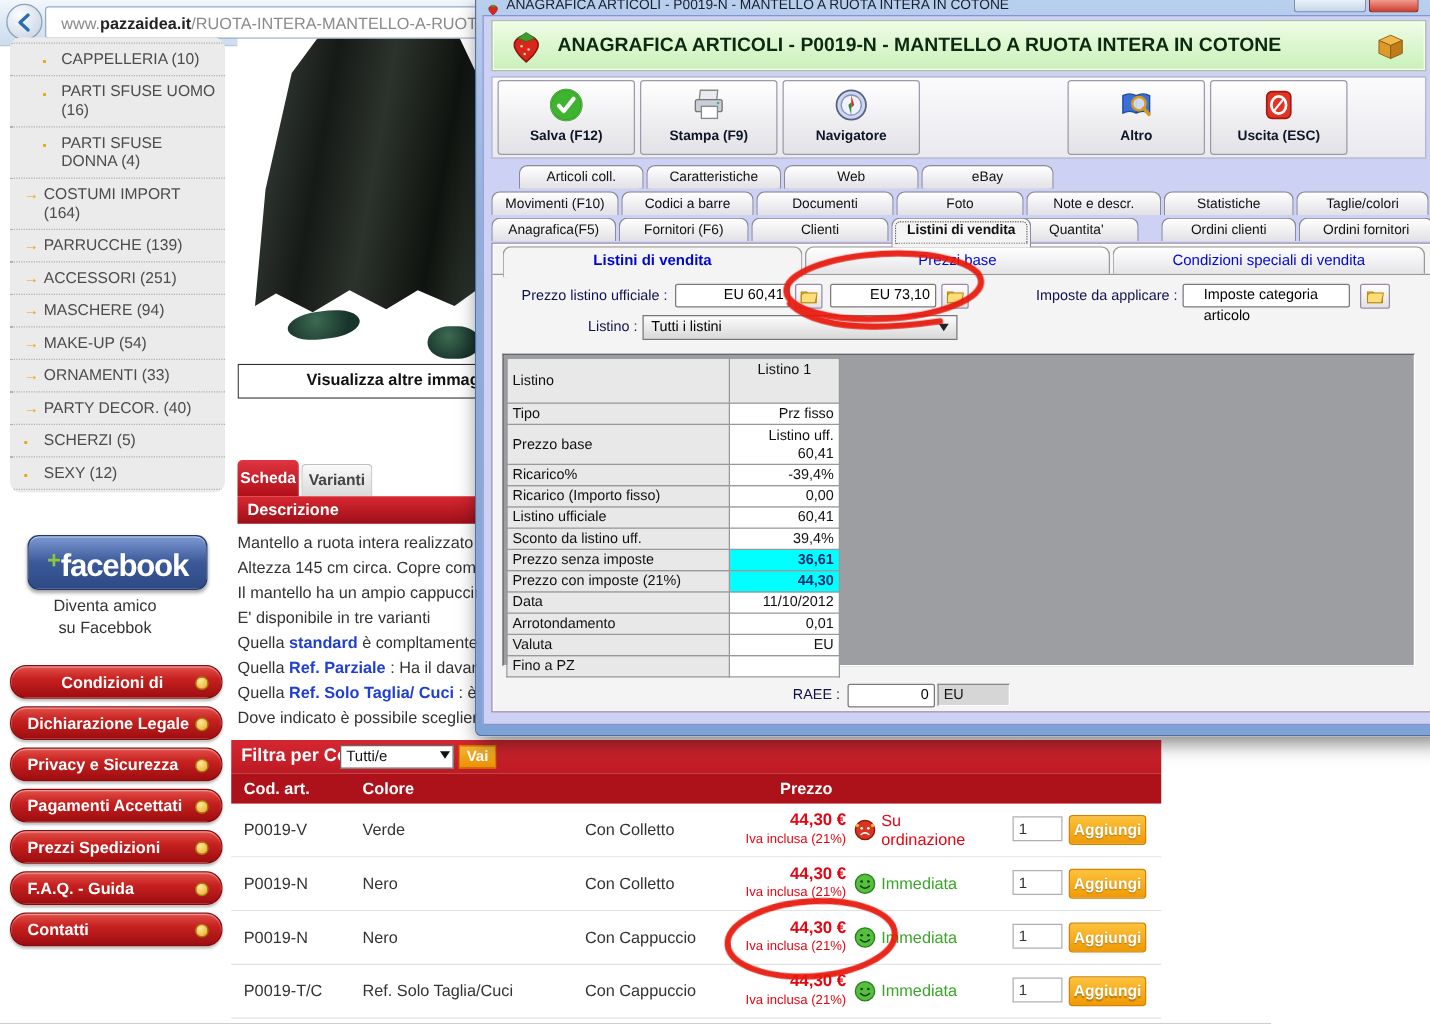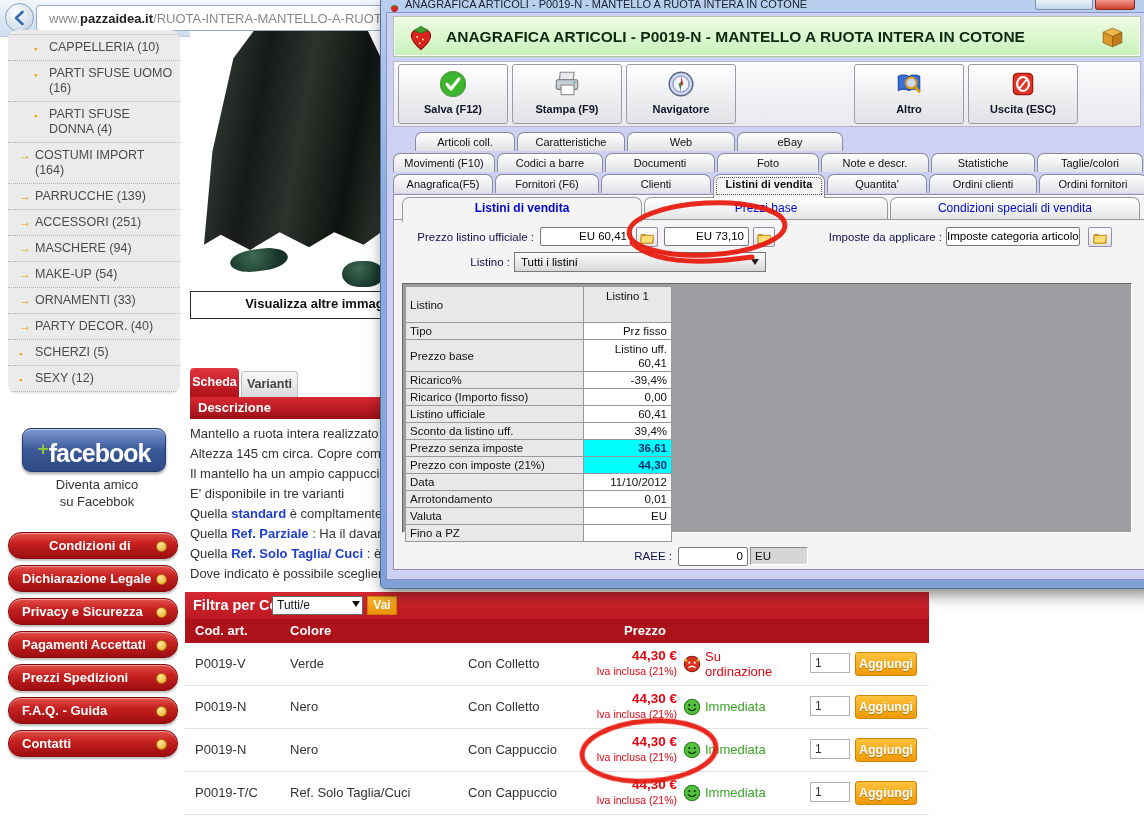--- a/index.html
+++ b/index.html
@@ -28,21 +28,21 @@
   .cat .bullet{position:absolute;left:11px;top:6px;color:#eda202;font-size:12px;line-height:12px;}
   .cat.indent .bullet{left:26px;font-size:9px;top:8px;}
   .cat .bullet.square{font-size:9px;top:8px;}
 
   
   .fblogo{left:22px;top:428px;width:142px;height:42px;border-radius:9px;
           background:linear-gradient(#7d9ad4,#3b5998 50%,#2d4a85);border:1px solid #24386b;
           box-shadow:0 2px 3px rgba(0,0,0,.35), inset 0 1px 0 rgba(255,255,255,.5);
           color:#fff;font-weight:bold;font-size:25px;text-align:center;line-height:40px;letter-spacing:-1px;}
   .fblogo .plus{color:#8cc63f;font-size:19px;vertical-align:7px;margin-right:1px;}
-  .fbcap{left:14px;top:476px;width:166px;text-align:center;font-size:13px;color:#333;line-height:17px;}
+  .fbcap{left:1px;top:476px;width:166px;text-align:center;font-size:13px;color:#333;line-height:17px;}
 
   
   .navbtn{left:8px;width:170px;height:27px;border-radius:13px;box-sizing:border-box;
           background:linear-gradient(#e25048 0%,#c72120 40%,#9e0d10 100%);
           border:1px solid #870a0c;color:#fff;font-weight:bold;font-size:13px;line-height:25px;
           padding-left:13px;box-shadow:inset 0 1px 1px rgba(255,255,255,.45),0 2px 2px rgba(0,0,0,.25);}
   .navbtn .dot{position:absolute;right:10px;top:8px;width:11px;height:11px;border-radius:50%;
           background:radial-gradient(circle at 35% 30%,#ffe79a,#e7a71b);border:1px solid #a3790f;box-sizing:border-box;}
 
   
@@ -123,21 +123,21 @@
          border:1px solid #98a;box-shadow:inset 1px 1px 0 #fff;box-sizing:border-box;}
   .subtab{position:absolute;top:2px;height:22px;background:linear-gradient(#ffffff,#e5e5e8);border:1px solid #999;
           border-bottom:none;border-radius:7px 7px 0 0;box-sizing:border-box;color:#0008cc;font-size:12px;
           text-align:center;line-height:20px;}
   .subtab.active{background:#f4f4f4;font-weight:bold;height:25px;z-index:3;}
   .subtab-line{position:absolute;left:0;top:24px;width:100%;border-top:1px solid #999;}
   .flabel2{position:absolute;font-size:11.5px;color:#10104a;}
   .finput{position:absolute;height:19px;background:#fff;border:1px solid #7a7a7a;border-radius:2px;
           box-sizing:border-box;font-size:11.5px;color:#000;line-height:17px;}
   .finput.r{text-align:right;padding-right:4px;}
-  .finput.l{padding-left:0;}
+  .finput.l{padding-left:16px;}
   .folderbtn{position:absolute;width:22px;height:20px;background:linear-gradient(#fefefe,#e2e2e2);
           border:1px solid #98a;border-radius:2px;box-sizing:border-box;text-align:center;padding-top:2px;}
   .dropsel{position:absolute;height:20px;background:linear-gradient(#fcfcfc,#d8d8d8);border:1px solid #777;
           box-sizing:border-box;font-size:11.5px;color:#000;padding-left:6px;line-height:18px;}
   .dropsel .sarr{position:absolute;right:6px;top:6px;width:0;height:0;border:4px solid transparent;border-top:6px solid #222;}
   .graybox{position:absolute;left:8px;top:88px;width:730px;height:250px;background:#9c9ea2;
           border-top:1px solid #666;border-left:1px solid #666;border-right:1px solid #fff;border-bottom:1px solid #fff;box-sizing:border-box;}
   table.ptable{border-collapse:collapse;position:absolute;left:2px;top:2px;}
   .ptable td,.ptable th{border:1px solid #96999d;font-size:11.5px;font-weight:normal;padding:0 4px;box-sizing:border-box;}
   .ptable .lc{background:#e8e8e8;width:178px;text-align:left;color:#111;}
@@ -401,21 +401,21 @@
           <div class="xtab" style="left: 330px; width: 102px; top: 1px;">Foto</div>
           <div class="xtab" style="left: 434px; width: 108px; top: 1px;">Note e descr.</div>
           <div class="xtab" style="left: 544px; width: 104px; top: 1px;">Statistiche</div>
           <div class="xtab" style="left: 650px; width: 106px; top: 1px;">Taglie/colori</div>
         </div>
       <div class="tabrow" style="top:160px;" id="tabrow2">
           <div class="xtab" style="left: 6px; width: 100px; top: 1px;">Anagrafica(F5)</div>
           <div class="xtab" style="left: 108px; width: 104px; top: 1px;">Fornitori (F6)</div>
           <div class="xtab" style="left: 214px; width: 110px; top: 1px;">Clienti</div>
           <div class="xtab active" style="left: 326px; width: 112px; top: 1px;">Listini di vendita</div>
-          <div class="xtab" style="left: 440px; width: 100px; top: 1px;">Quantita'</div>
+          <div class="xtab" style="left: 424px; width: 100px; top: 1px;">Quantita'</div>
           <div class="xtab" style="left: 542px; width: 108px; top: 1px;">Ordini clienti</div>
           <div class="xtab" style="left: 652px; width: 108px; top: 1px;">Ordini fornitori</div>
         </div>
 
       <div class="panel">
         <div class="subtab-line"></div>
         <div id="subtabs">
             <div class="subtab active" style="left: 8px; width: 240px;">Listini di vendita</div>
             <div class="subtab" style="left: 250px; width: 244px;">Prezzi base</div>
             <div class="subtab" style="left: 496px; width: 250px;">Condizioni speciali di vendita</div>

